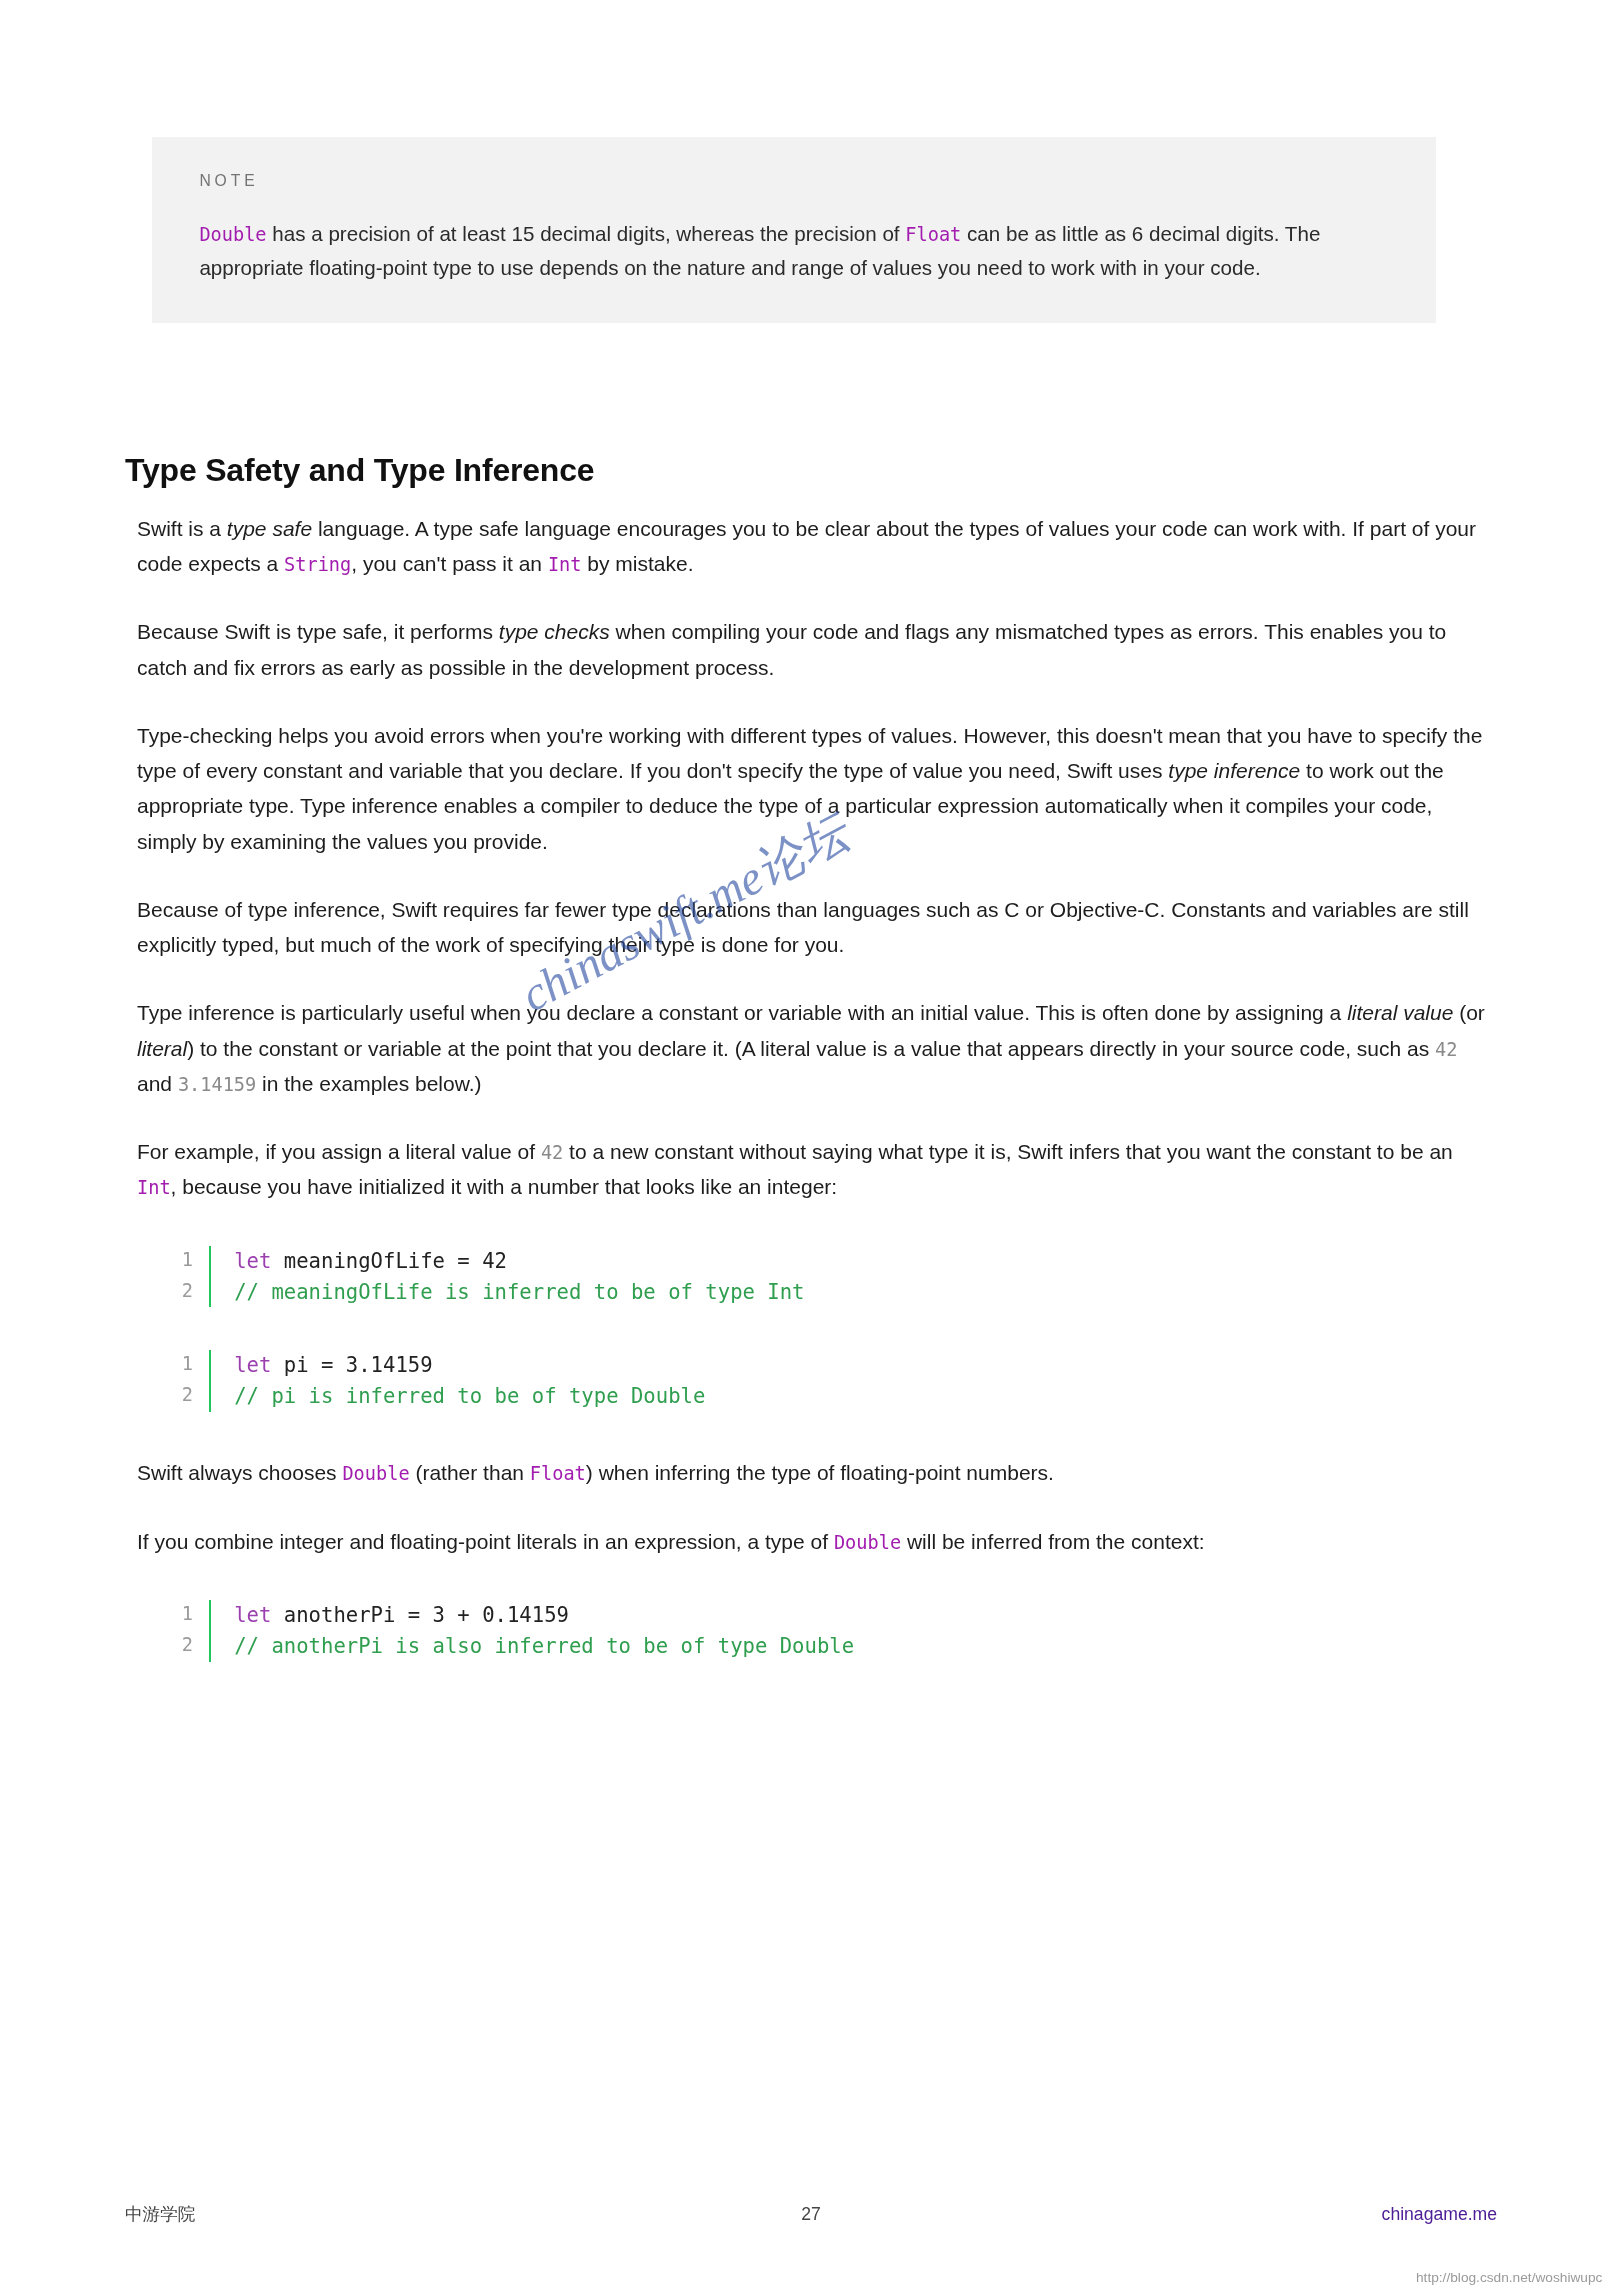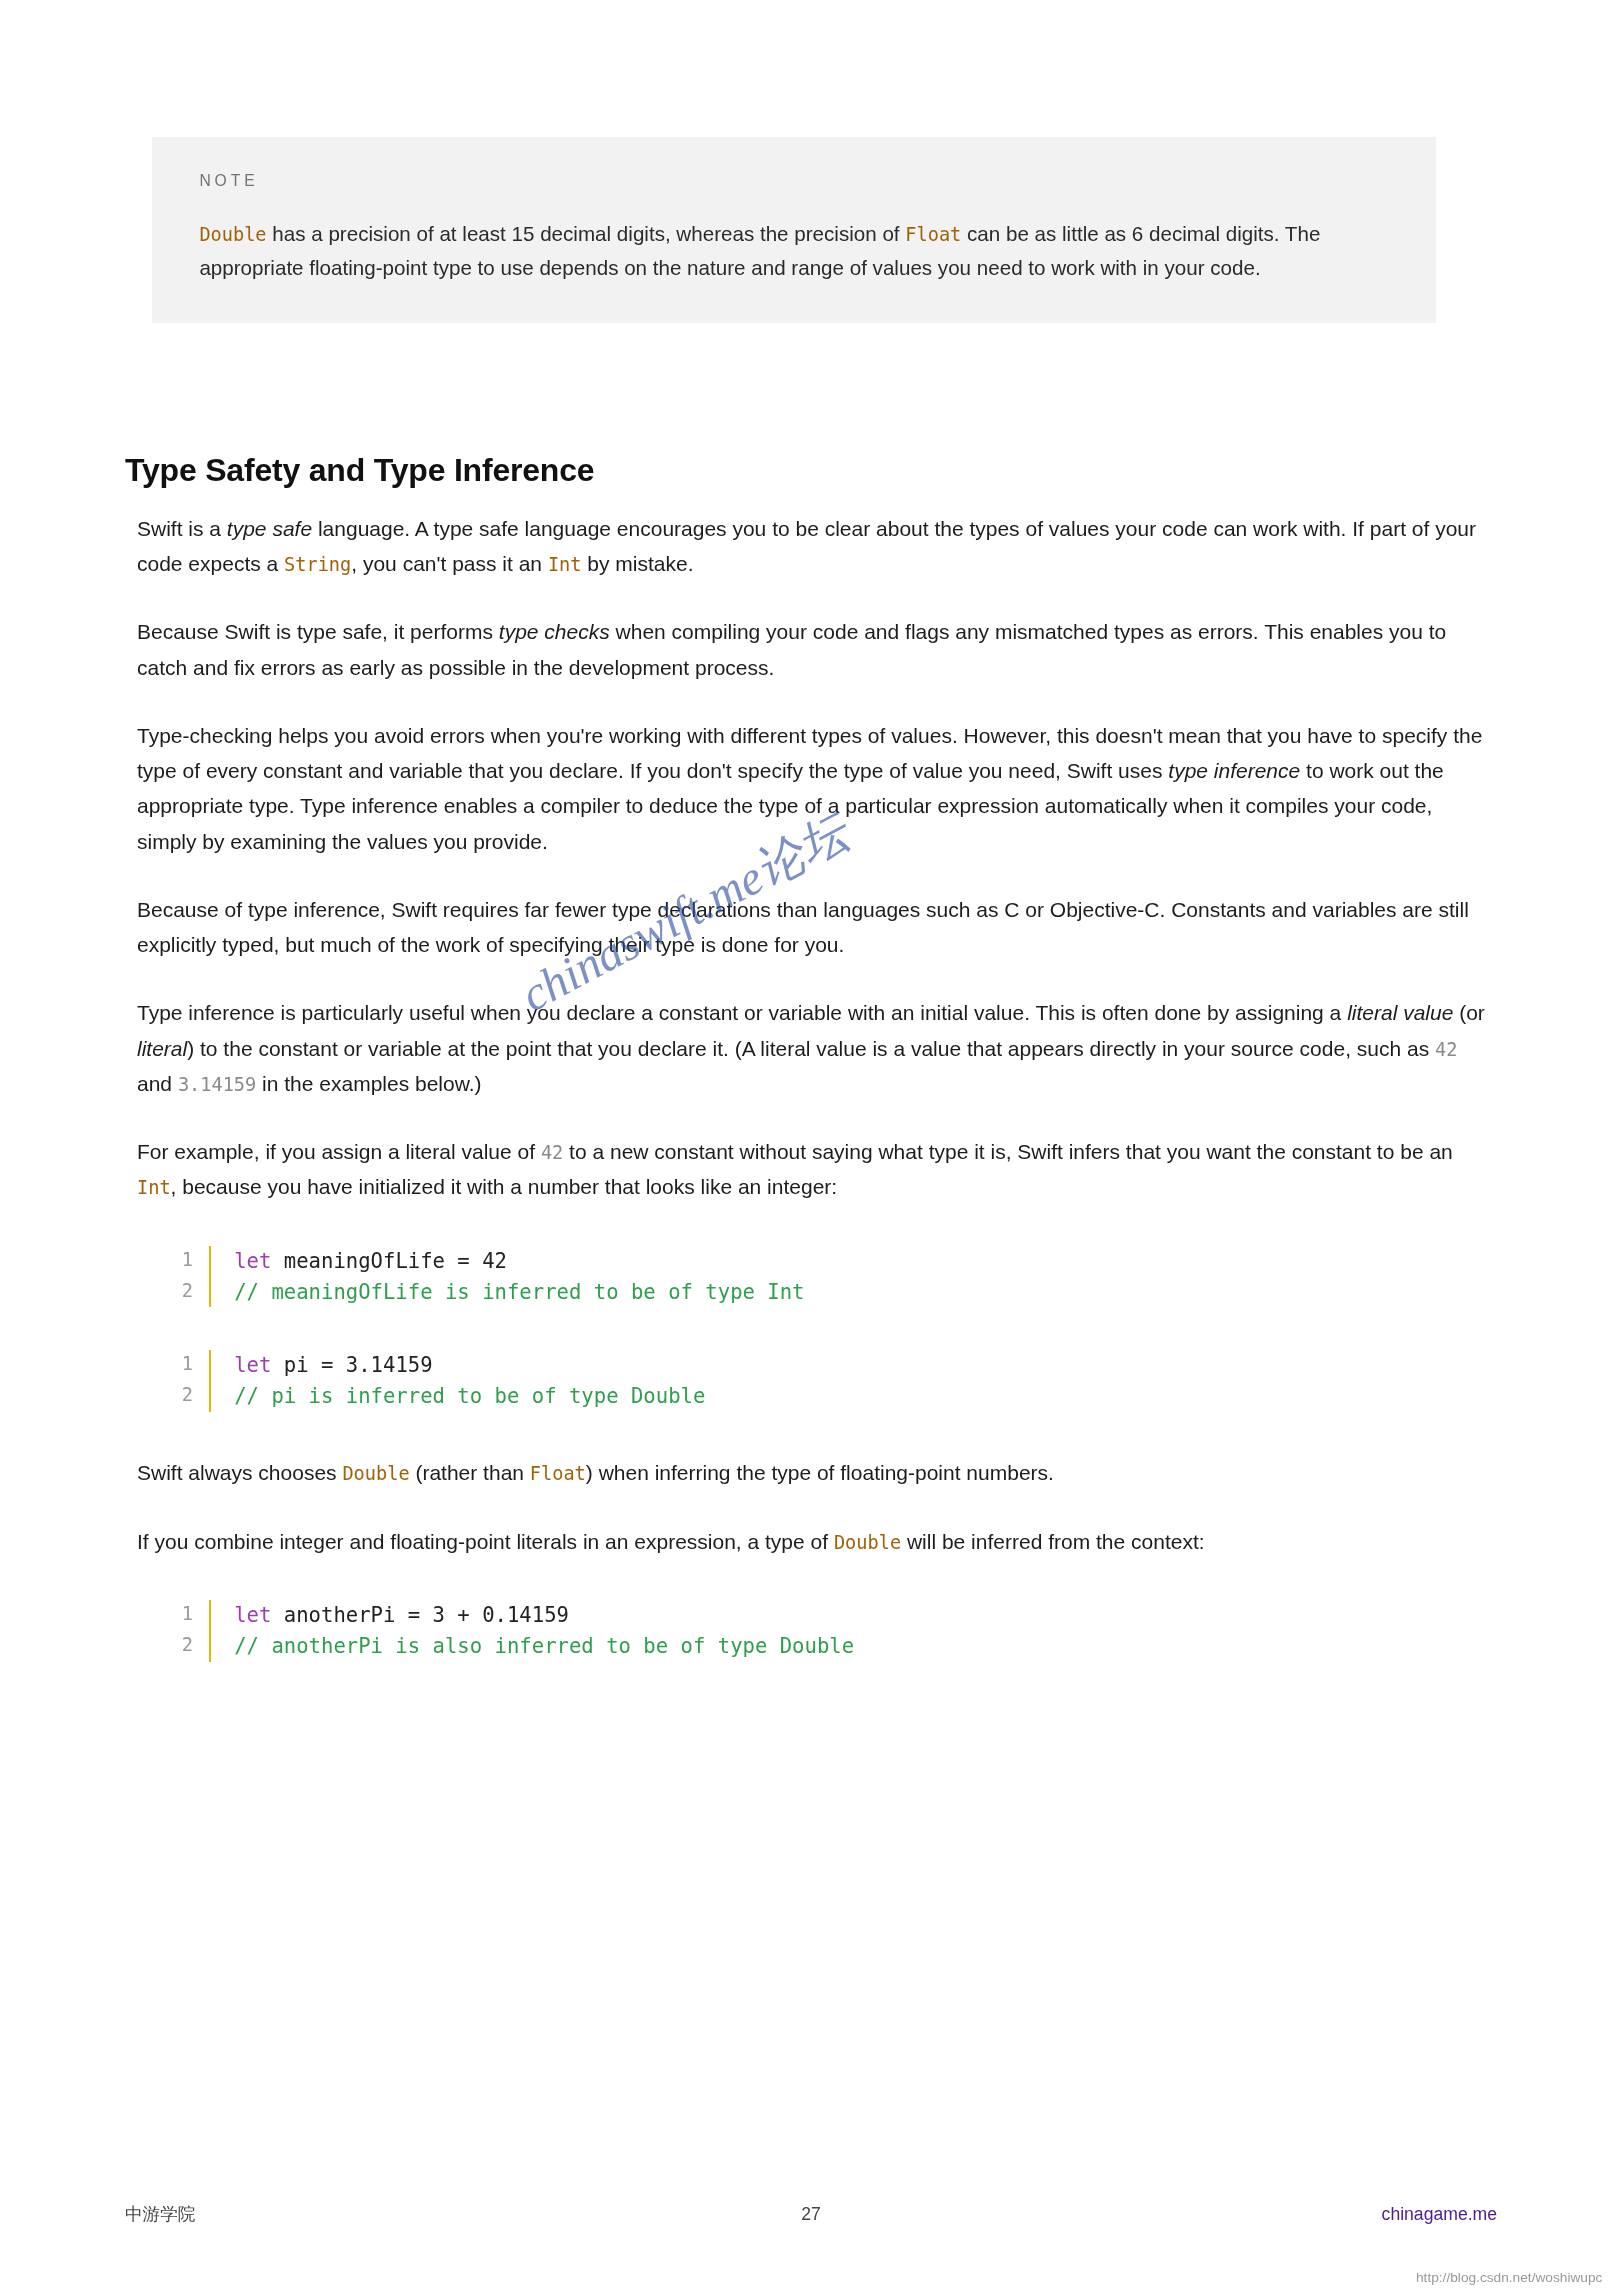--- a/index.html
+++ b/index.html
@@ -44,21 +44,21 @@
     margin-bottom: 27.4px;
     font-weight: 400;
   }
   .note-text {
     font-size: 20.6px;
     line-height: 1.62;
     color: #2b2b2b;
   }
   .tok-type {
     font-family: "DejaVu Sans Mono", monospace;
-    color: #a16207;
+    color: #a21caf;
     font-size: 18.6px;
   }
   .tok-num {
     font-family: "DejaVu Sans Mono", monospace;
     color: #8a8a8a;
     font-size: 18.6px;
   }
 
   h2.section-title {
     font-size: 32px;
@@ -90,21 +90,21 @@
   .ln {
     width: 39px;
     text-align: right;
     color: #9a9a9a;
     font-size: 18.6px;
     padding-right: 15.7px;
     user-select: none;
     flex: 0 0 auto;
   }
   .code-text {
-    border-left: 2px solid #eab308;
+    border-left: 2px solid #22c55e;
     padding-left: 23.5px;
     white-space: pre;
     color: #222;
   }
   .kw { color: #9b3fae; }
   .cm { color: #2f9e4f; }
   .id { color: #222; }
 
   
   .footer {

